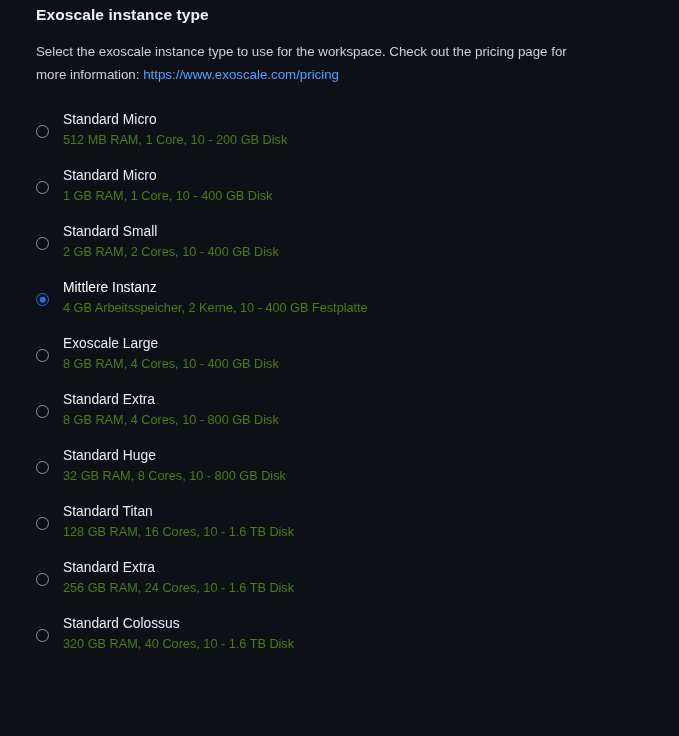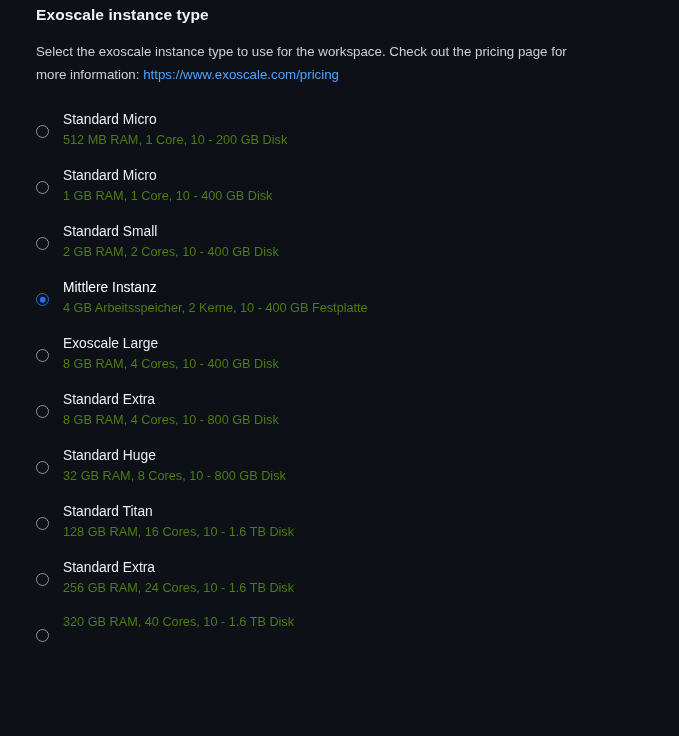--- a/index.html
+++ b/index.html
@@ -160,17 +160,18 @@
       <div class="option">
         <span class="radio"></span>
         <div class="labels">
           <div class="opt-name">Standard Extra</div>
           <div class="opt-spec">256 GB RAM, 24 Cores, 10 - 1.6 TB Disk</div>
         </div>
       </div>
       <div class="option">
         <span class="radio"></span>
         <div class="labels">
+          <div class="opt-name">Standard Colossus</div>
           <div class="opt-spec">320 GB RAM, 40 Cores, 10 - 1.6 TB Disk</div>
         </div>
       </div>
     </div>
 </div>
 
 </body></html>

